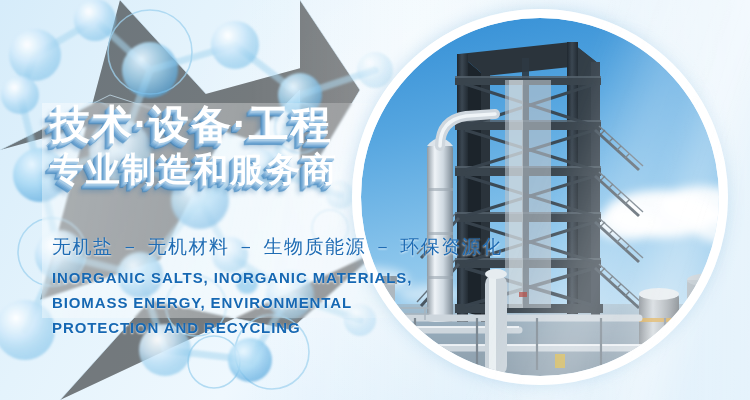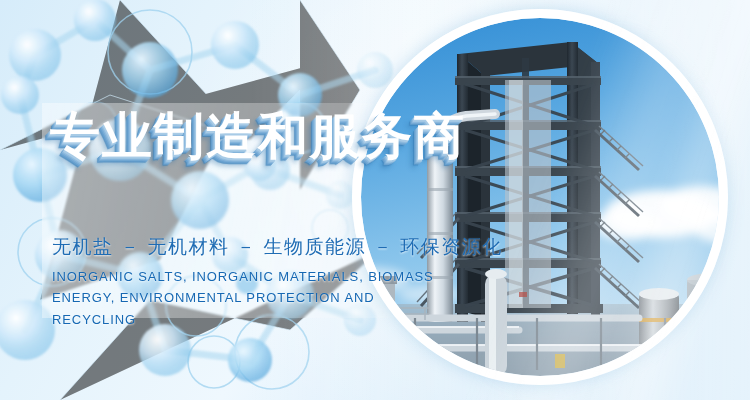--- a/index.html
+++ b/index.html
@@ -63,39 +63,39 @@
     white-space:nowrap;
     text-shadow:
       -1px 2px 0 #a8cbe6,
       -2px 3px 0 #8fbbdf,
       -3px 4px 0 #79acd6,
       -4px 5px 0 #67a0cf,
       -5px 6px 1px rgba(60,130,185,0.75),
       -7px 8px 5px rgba(45,110,165,0.40);
   }
   .hl-1 { font-size:40px; }
-  .hl-2 { font-size:50px; margin-top:6px; }
+  .hl-2 { font-size:34px; margin-top:6px; }
 
   
   #subcn {
     position:absolute;
     left:52px; top:234px;
     font-size:19px;
     color:#1f6cb4;
     letter-spacing:1.5px;
     white-space:nowrap;
     text-shadow:0 1px 2px rgba(255,255,255,0.85);
     text-align:center;
   }
   #suben {
     position:absolute;
     left:52px; top:266px;
     width:400px;
-    font-size:13px;
-    font-weight:normal;
+    font-size:15px;
+    font-weight:bold;
     color:#1668b3;
     letter-spacing:0.9px;
     line-height:1.65;
     text-transform:uppercase;
     text-shadow:0 1px 2px rgba(255,255,255,0.8);
   }
 
   
   .sweep { position:absolute; pointer-events:none; }
   #sweep-a {
@@ -420,19 +420,20 @@
         </g>
       </svg>
     </div>
     <div id="photo-ring"></div>
   </div>
 
   <div class="sweep" id="sweep-a"></div>
   <div class="sweep" id="sweep-b"></div>
 
   <div id="headline">
+    <div class="hl hl-1">技术·设备·工程</div>
     <div class="hl hl-2">专业制造和服务商</div>
   </div>
 
   <div id="subcn">无机盐 －  无机材料 － 生物质能源 － 环保资源化</div>
   <div id="suben">INORGANIC SALTS, INORGANIC MATERIALS, BIOMASS ENERGY, ENVIRONMENTAL PROTECTION AND RECYCLING</div>
 
 </div>
 
 </body></html>

